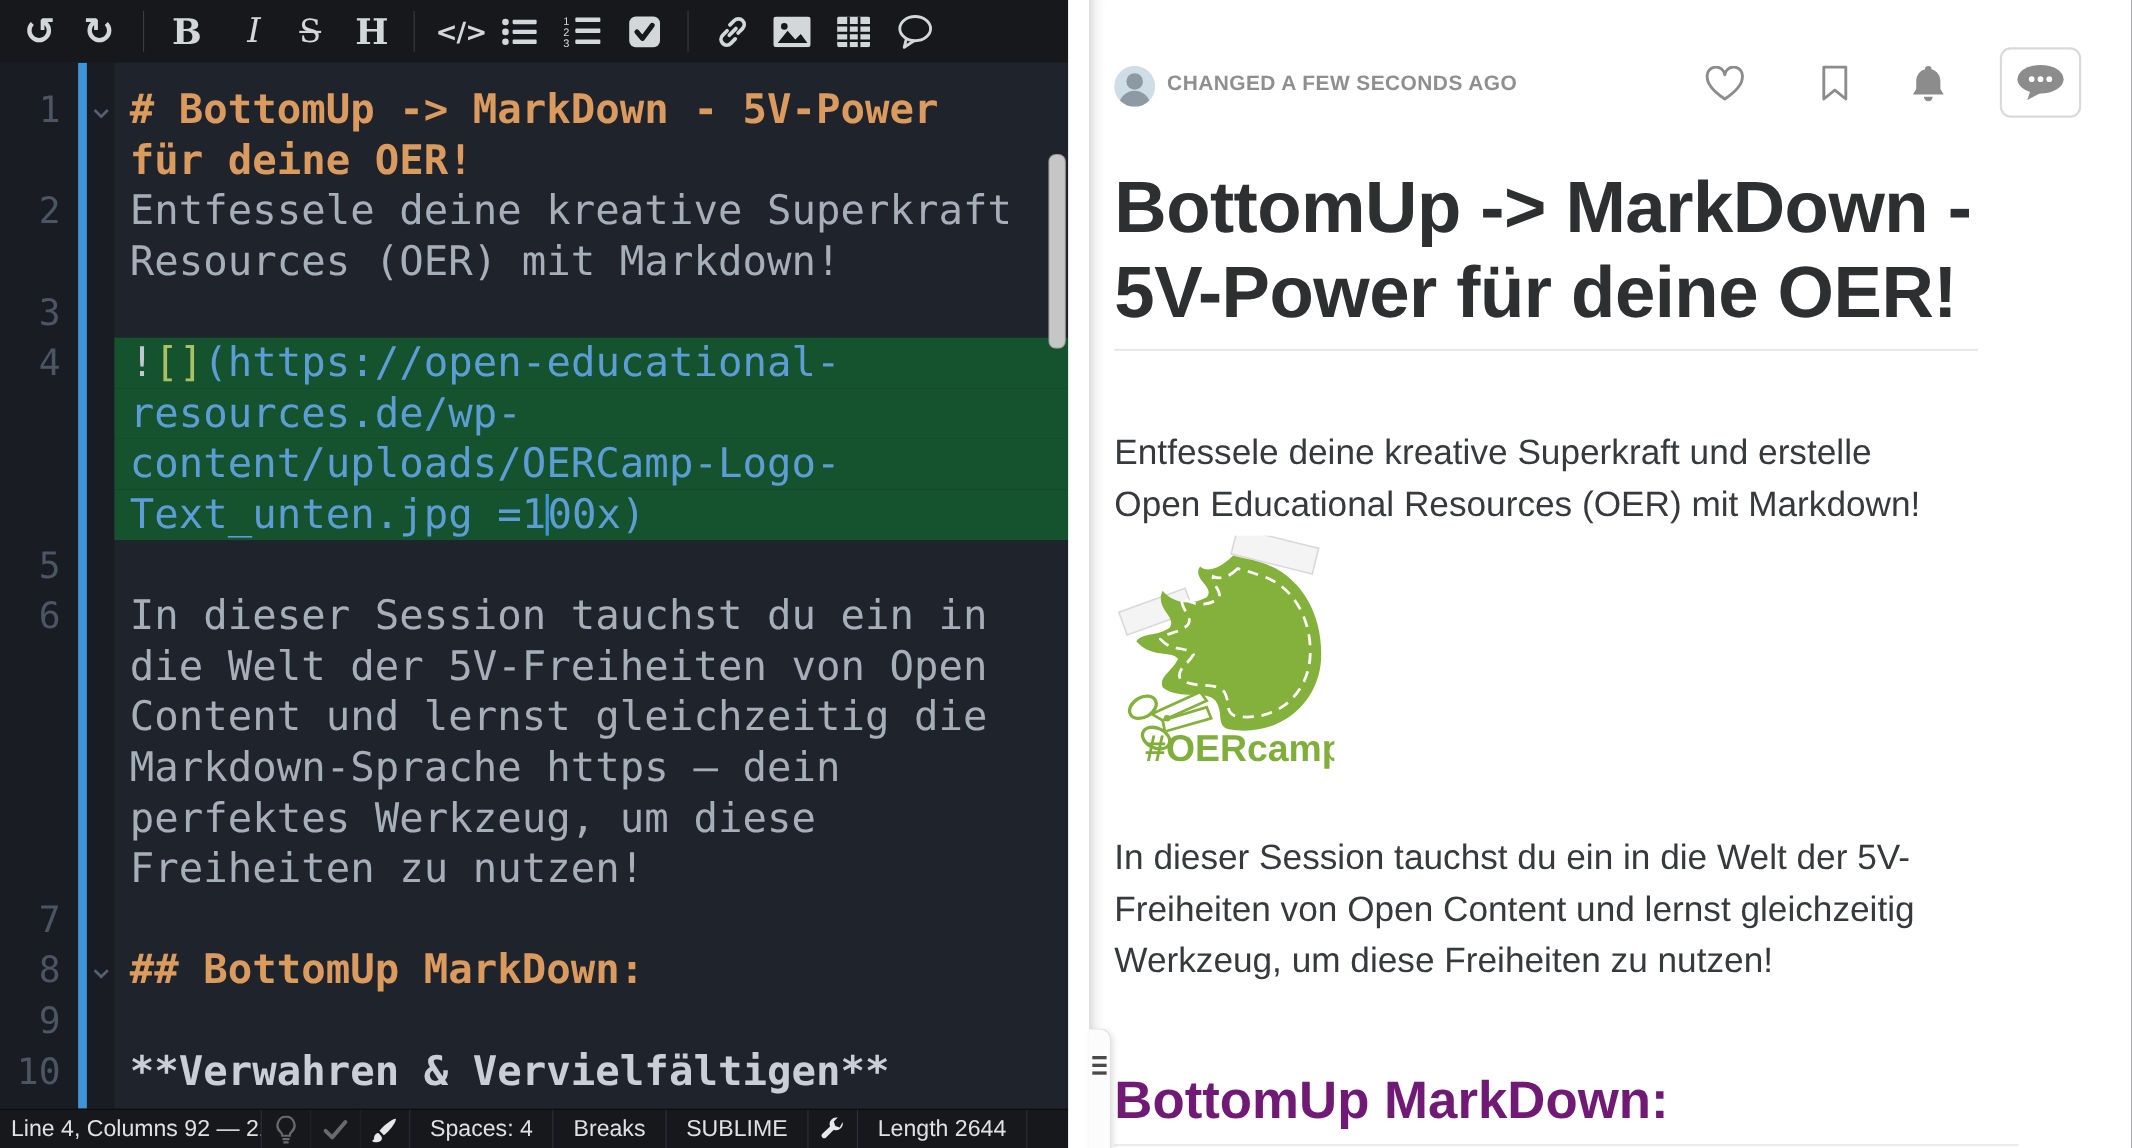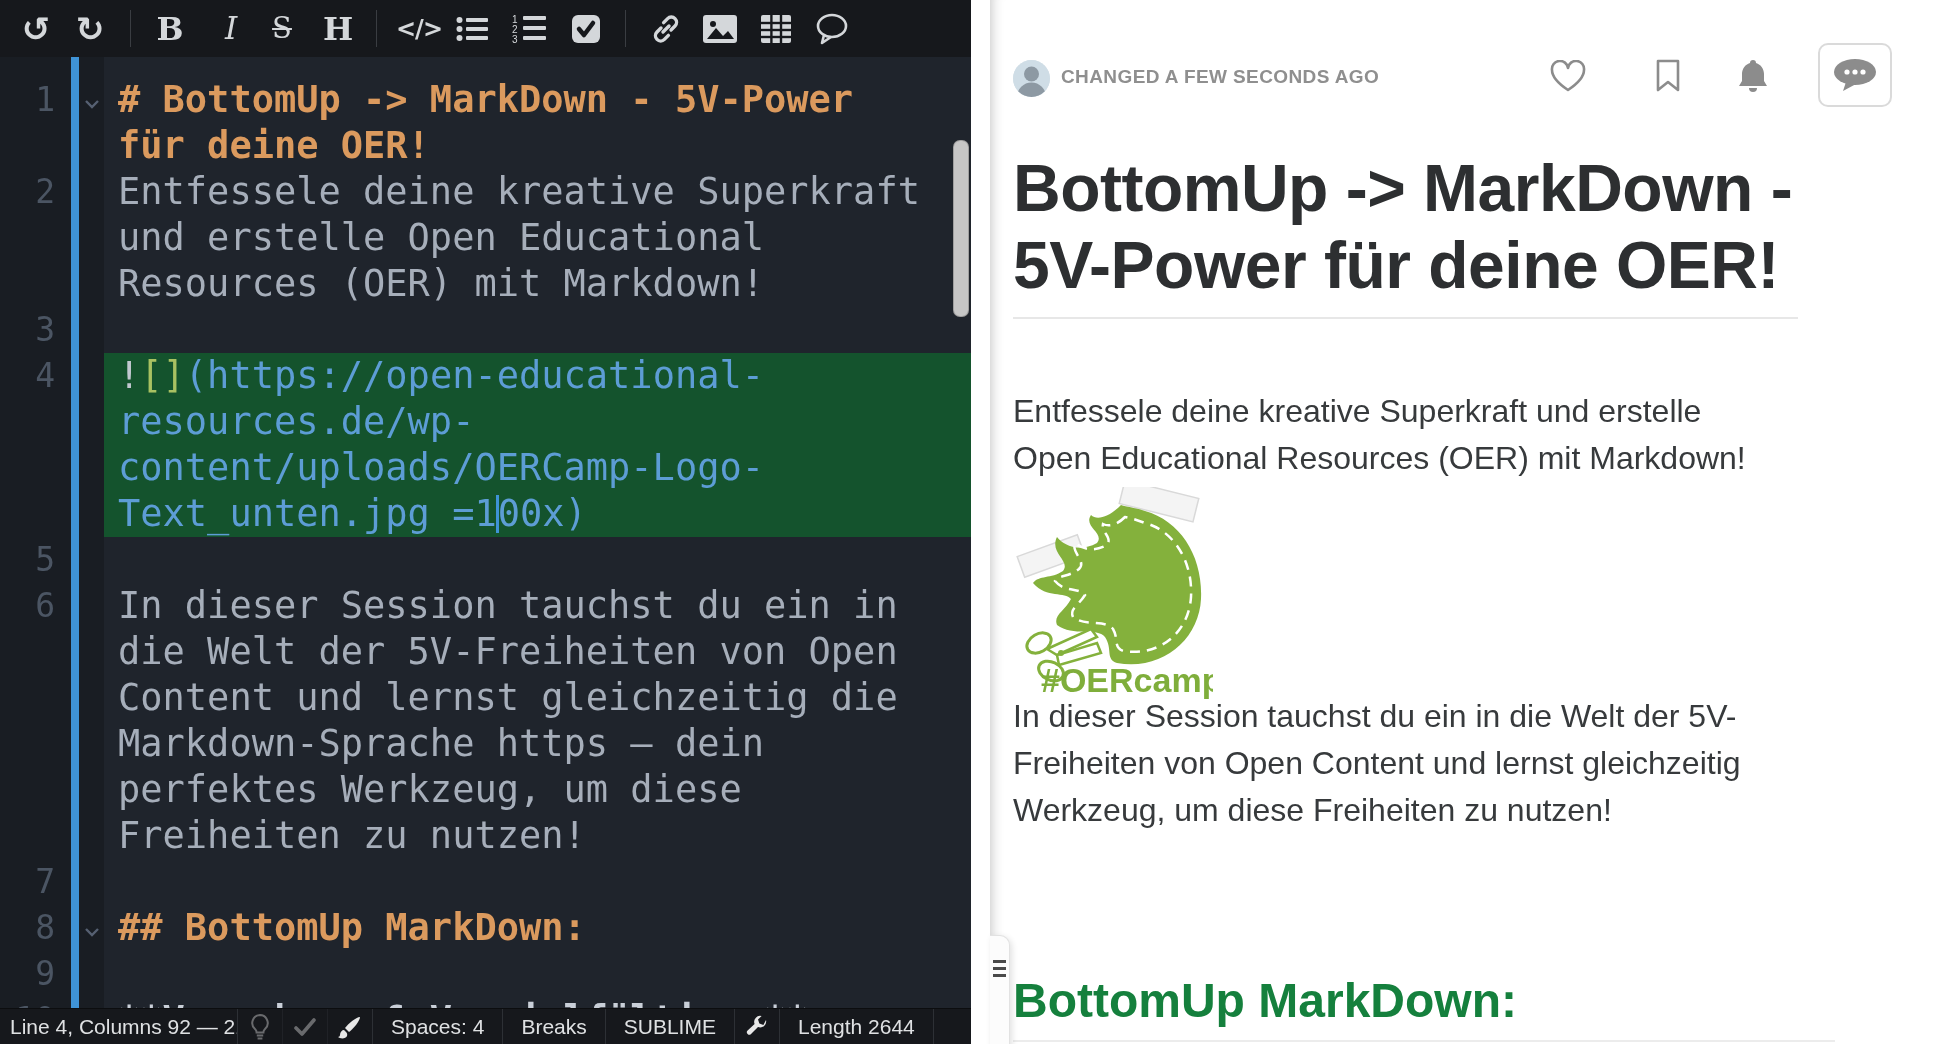--- a/index.html
+++ b/index.html
@@ -58,23 +58,23 @@
   .pv-avatar{position:absolute;left:23px;top:60px;width:37px;height:37px;border-radius:50%;overflow:hidden;
              background:#dfe7ec;cursor:pointer;}
   .pv-changed{position:absolute;left:71px;top:66px;font-size:19px;font-weight:bold;color:#8f8f8f;letter-spacing:.4px;}
   .pv-icon{position:absolute;cursor:pointer;}
   .pv-comment-btn{position:absolute;left:828px;top:43px;width:74px;height:64px;border:2px solid #dadada;
                   border-radius:10px;box-sizing:border-box;display:flex;align-items:center;justify-content:center;cursor:pointer;}
   .pv-h1{position:absolute;left:23px;top:150px;width:822px;font-size:66px;line-height:77px;font-weight:bold;color:#2d2f31;letter-spacing:-.5px;}
   .pv-hr{position:absolute;left:23px;top:317px;width:785px;height:2px;background:#e7e7e7;}
   .pv-p{position:absolute;left:23px;width:840px;font-size:32px;line-height:47px;color:#373a3c;}
   .pv-p1{top:352px;margin-top:36px;}
-  .pv-p2{top:693px;}
+  .pv-p2{top:756px;}
   .pv-logo{position:absolute;left:23px;top:487px;width:200px;height:212px;}
-  .pv-h2{position:absolute;left:23px;top:973px;width:822px;height:69px;font-size:48px;font-weight:bold;color:#15803d;
+  .pv-h2{position:absolute;left:23px;top:973px;width:822px;height:69px;font-size:48px;font-weight:bold;color:#701a75;
          border-bottom:2px solid #ececec;box-sizing:border-box;}
   .toc-handle{position:absolute;left:0;top:935px;width:20px;height:122px;background:#fcfcfc;
               border:1px solid #e2e2e2;border-left:none;border-radius:0 10px 10px 0;
               box-shadow:2px 2px 6px rgba(0,0,0,.12);cursor:pointer;box-sizing:border-box;}
   .toc-burger{position:absolute;left:3px;top:24px;width:13px;}
   .toc-burger div{height:3px;background:#4a4a4a;margin-bottom:4px;}
 </style>
 </head>
 <body>
 
@@ -159,21 +159,20 @@
 
     <div class="code-area">
       <div class="gutter-bg"></div>
       <div class="blue-rule"></div>
       <div class="rows" id="rows">
           <div class="crow"><span class="ln">1</span><span class="chev"><svg width="16" height="10" viewBox="0 0 16 10" fill="none" stroke="#566072" stroke-width="2.4">
                 <polyline points="2,2 8,8 14,2"></polyline>
               </svg></span><span class="code"><span class="seg-o"># BottomUp -&gt; MarkDown - 5V-Power</span></span></div>
           <div class="crow"><span class="code"><span class="seg-o">für deine OER!</span></span></div>
           <div class="crow"><span class="ln">2</span><span class="code"><span class="seg-g">Entfessele deine kreative Superkraft</span></span></div>
-          <div class="crow"><span class="code"><span class="seg-g">und erstelle Open Educational</span></span></div>
           <div class="crow"><span class="code"><span class="seg-g">Resources (OER) mit Markdown!</span></span></div>
           <div class="crow"><span class="ln">3</span><span class="code"></span></div>
           <div class="crow active"><span class="ln">4</span><span class="code"><span class="seg-p">!</span><span class="seg-k">[]</span><span class="seg-u">(https://open-educational-</span></span></div>
           <div class="crow active"><span class="code"><span class="seg-u">resources.de/wp-</span></span></div>
           <div class="crow active"><span class="code"><span class="seg-u">content/uploads/OERCamp-Logo-</span></span></div>
           <div class="crow active"><span class="code"><span class="seg-u">Text_unten.jpg =1</span><span class="caret"></span><span class="seg-u">00x)</span></span></div>
           <div class="crow"><span class="ln">5</span><span class="code"></span></div>
           <div class="crow"><span class="ln">6</span><span class="code"><span class="seg-g">In dieser Session tauchst du ein in</span></span></div>
           <div class="crow"><span class="code"><span class="seg-g">die Welt der 5V-Freiheiten von Open</span></span></div>
           <div class="crow"><span class="code"><span class="seg-g">Content und lernst gleichzeitig die</span></span></div>

